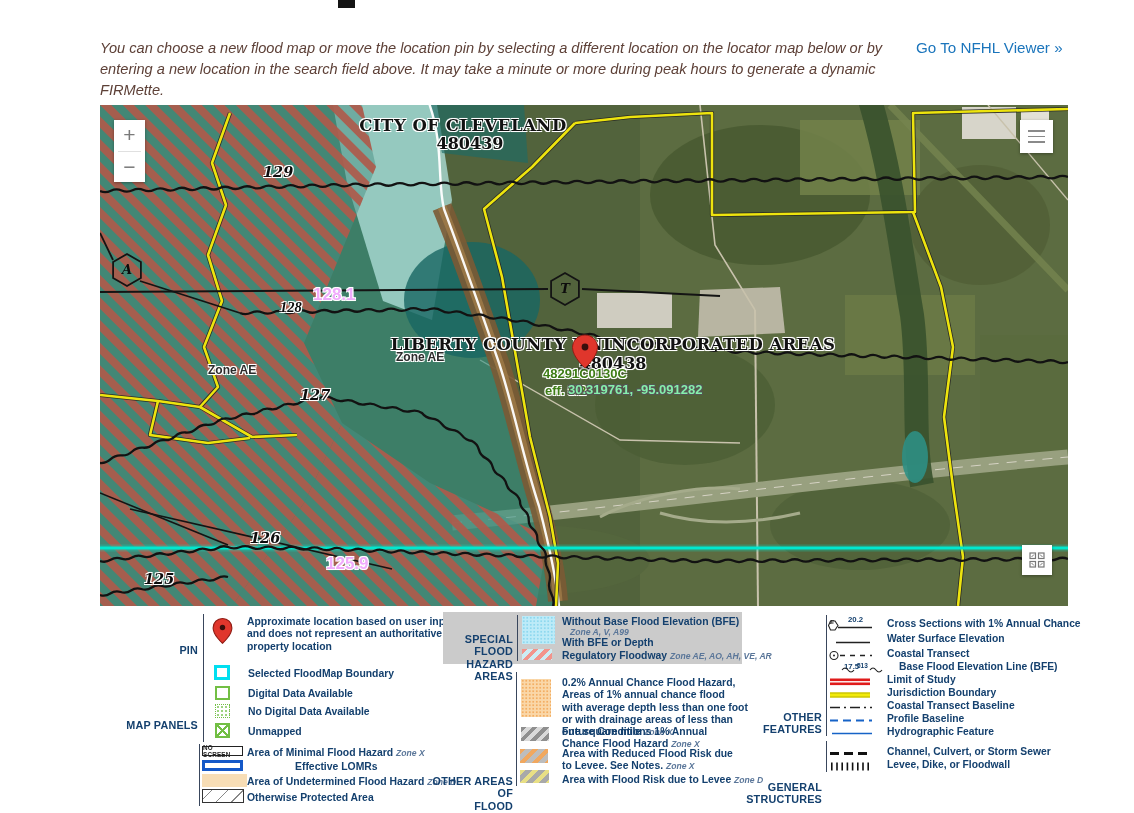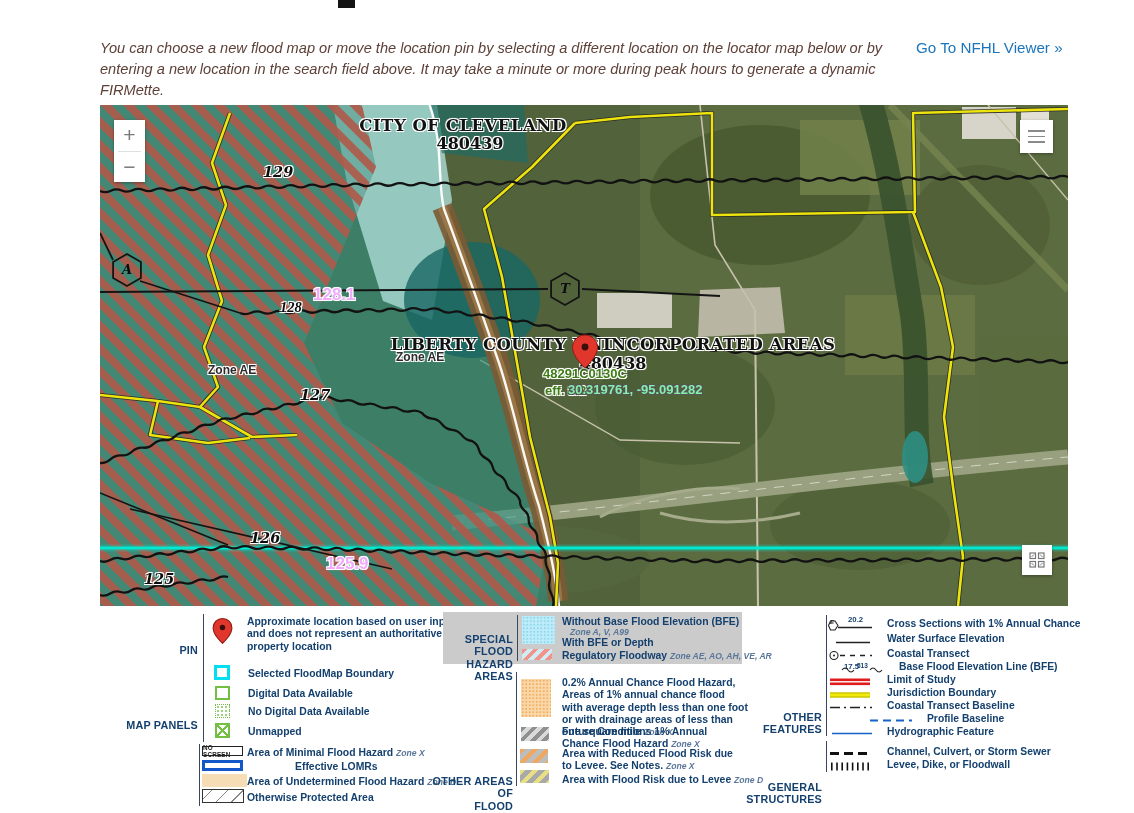--- a/index.html
+++ b/index.html
@@ -355,21 +355,21 @@
       <span class="l3lab">Jurisdiction Boundary</span>
     </div>
     <div class="l3row" style="top:94px;">
       <div class="l3sym">
         <svg width="46" height="13">
             <line x1="2" y1="6.5" x2="44" y2="6.5" stroke="#222" stroke-width="1.5" stroke-dasharray="10 4 2 4"></line>
           </svg>
       </div>
       <span class="l3lab">Coastal Transect Baseline</span>
     </div>
-    <div class="l3row" style="top:107px;padding-left:40px;">
+    <div class="l3row" style="top:107px;">
       <div class="l3sym">
         <svg width="46" height="13">
             <line x1="2" y1="6.5" x2="44" y2="6.5" stroke="#1663c7" stroke-width="2.2" stroke-dasharray="8 5"></line>
           </svg>
       </div>
       <span class="l3lab">Profile Baseline</span>
     </div>
     <div class="l3row" style="top:120px;">
       <div class="l3sym">
         <svg width="46" height="13">

